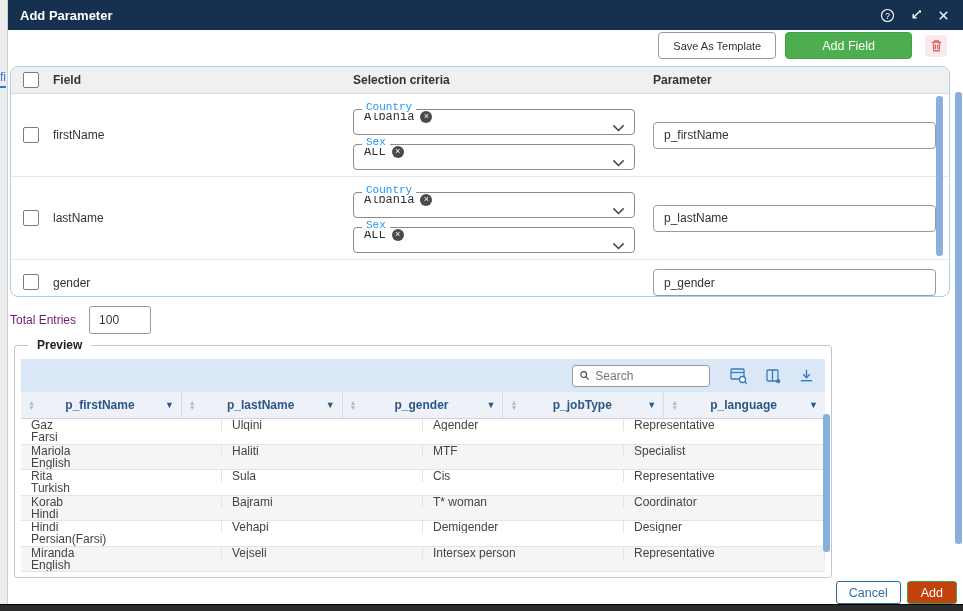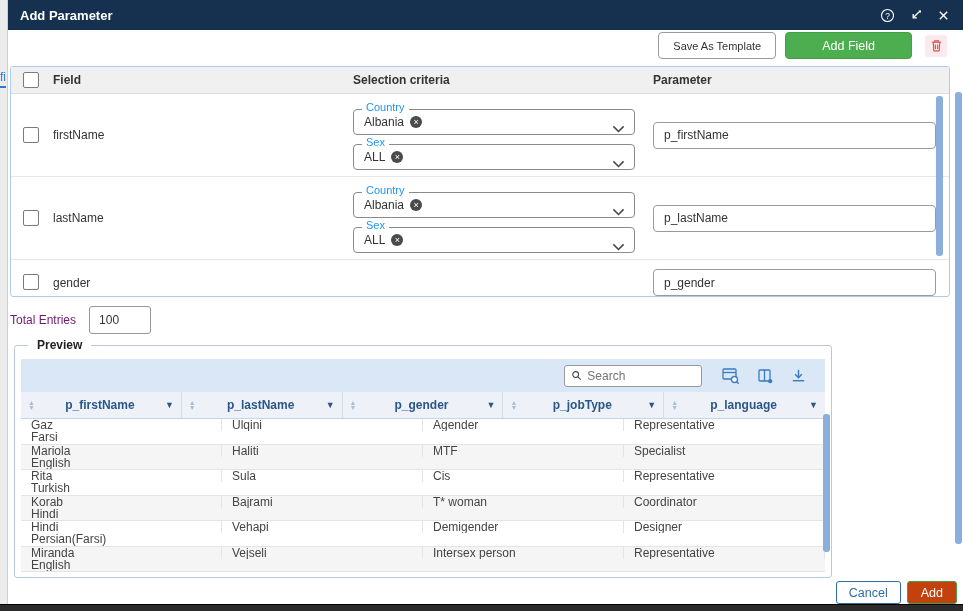--- a/index.html
+++ b/index.html
@@ -20,32 +20,32 @@
   .tb-icons { display:flex; gap:13px; align-items:center; }
   .tb-icons .ic { width:15px; height:15px; cursor:pointer; display:flex; align-items:center; justify-content:center; }
 
   
   .top-actions { position:absolute; top:32px; right:16px; display:flex; align-items:center; gap:9px; }
   .btn-outline { background:#fff; border:1px solid #9a9a9a; border-radius:4px; height:27px; padding:0 14px; font-size:11px; color:#333; cursor:pointer; font-family:inherit; }
   .btn-green { background:#4cae4f; border:1px solid #44a046; border-radius:4px; height:27px; padding:0 36px; font-size:12.5px; color:#fff; cursor:pointer; font-family:inherit; }
   .trash-btn { width:22px; height:22px; border-radius:3px; background:#fbeaec; display:flex; align-items:center; justify-content:center; cursor:pointer; margin-left:4px; }
 
   
-  .fields-panel { position:absolute; left:2px; top:66px; width:940px; height:231px; border:1px solid #abcdee; border-radius:3px; overflow:hidden; background:#fff; }
+  .fields-panel { position:absolute; left:2px; top:66px; width:940px; height:231px; border:1px solid #abcdee; border-radius:8px; overflow:hidden; background:#fff; }
   .f-header { display:grid; grid-template-columns:42px 300px 300px 1fr; align-items:center; height:27px; background:#f0f0f0; border-bottom:1px solid #ddd; font-size:12px; font-weight:bold; color:#333; }
   .f-row { display:grid; grid-template-columns:42px 300px 300px 1fr; align-items:center; border-bottom:1px solid #e6e6e6; }
   .f-row.tall { height:83px; }
   .f-row.clip { height:83px; align-items:flex-start; padding-top:9px; border-bottom:none; }
   .f-row.clip .cb { margin-top:5px; }
   .f-row.clip .fname { margin-top:7px; }
   .cb { width:16px; height:16px; border:1px solid #7a7a7a; border-radius:2px; background:#fff; margin-left:12px; cursor:pointer; }
   .fname { font-size:12px; color:#333; }
 
   .crit { display:flex; flex-direction:column; }
-  .dd { position:relative; width:282px; height:26px; border:1px solid #8a8a8a; border-radius:4px; background:#fff; display:flex; align-items:center; padding:0 28px 0 10px; margin-top:9px; cursor:pointer; }
+  .dd { position:relative; width:282px; height:26px; border:1px solid #8a8a8a; border-radius:4px; background:#fff; display:flex; align-items:flex-start; padding:0 28px 0 10px; margin-top:9px; cursor:pointer;font-family:Liberation Mono, monospace; }
   .dd-label { position:absolute; top:-8px; left:8px; background:#fff; padding:0 4px; font-size:11px; color:#2196f3; line-height:1; }
   .dd-value { font-size:12px; color:#333; display:flex; align-items:center; gap:6px; }
   .tag-x { width:12px; height:12px; border-radius:50%; background:#4a4a4a; color:#fff; font-size:9px; line-height:12px; text-align:center; cursor:pointer; flex:none; }
   .dd-chevron { position:absolute; right:9px; top:9px; }
 
   .param-input { width:283px; height:27px; border:1px solid #9a9a9a; border-radius:4px; font-size:12px; color:#333; padding:0 10px; font-family:inherit; outline:none; }
 
   
   .sb { background:#8aafdd; border-radius:3px; position:absolute; width:7px; }
   .sb-fields { right:6px; top:29px; height:160px; }
@@ -54,21 +54,21 @@
 
   
   .total-row { position:absolute; left:2px; top:306px; display:flex; align-items:center; gap:13px; }
   .total-row .lbl { font-size:12px; color:#701a75; }
   .total-input { width:62px; height:28px; border:1px solid #9a9a9a; border-radius:3px; font-size:12px; color:#333; padding:0 9px; font-family:inherit; outline:none; }
 
   
   .preview { position:absolute; left:6px; top:338px; width:818px; height:240px; border:1px solid #b9c9da; border-radius:3px; }
   .preview legend { margin-left:13px; padding:0 9px; font-size:12px; font-weight:bold; color:#222; }
   .grid { position:absolute; left:6px; right:6px; top:7px; }
-  .grid-toolbar { height:33px; background:#d9e7f6; display:flex; align-items:center; justify-content:flex-end; gap:15px; padding:0 17px; }
+  .grid-toolbar { height:33px; background:#d9e7f6; display:flex; align-items:center; justify-content:flex-end; gap:15px; padding:0 9px; }
   .search-box { width:138px; height:22px; background:#fff; border:1px solid #999; border-radius:3px; display:flex; align-items:center; padding:0 6px; gap:5px; margin-right:4px; }
   .search-box input { border:none; outline:none; width:100%; font-size:12px; color:#555; font-family:inherit; background:transparent; }
   .gt-icon { width:19px; height:19px; cursor:pointer; display:flex; align-items:center; justify-content:center; }
   .grid-header { display:grid; grid-template-columns:repeat(5,1fr); height:27px; background:#eef2f8; border-bottom:1px solid #c9d4e2; }
   .gh-cell { display:flex; align-items:center; padding:0 7px; border-right:1px solid #d5dde8; cursor:pointer; }
   .gh-cell:last-child { border-right:none; }
   .sort-ic { display:flex; flex-direction:column; color:#a9bfd6; font-size:7px; line-height:5.5px; }
   .gh-name { flex:1; text-align:center; font-size:12px; font-weight:bold; color:#2a5788; }
   .caret { color:#2a5788; font-size:9px; cursor:pointer; }
   .grid-row { display:grid; grid-template-columns:repeat(4,1fr); height:25.5px; border-bottom:1px solid #e4e4e4; background:#fff; }

